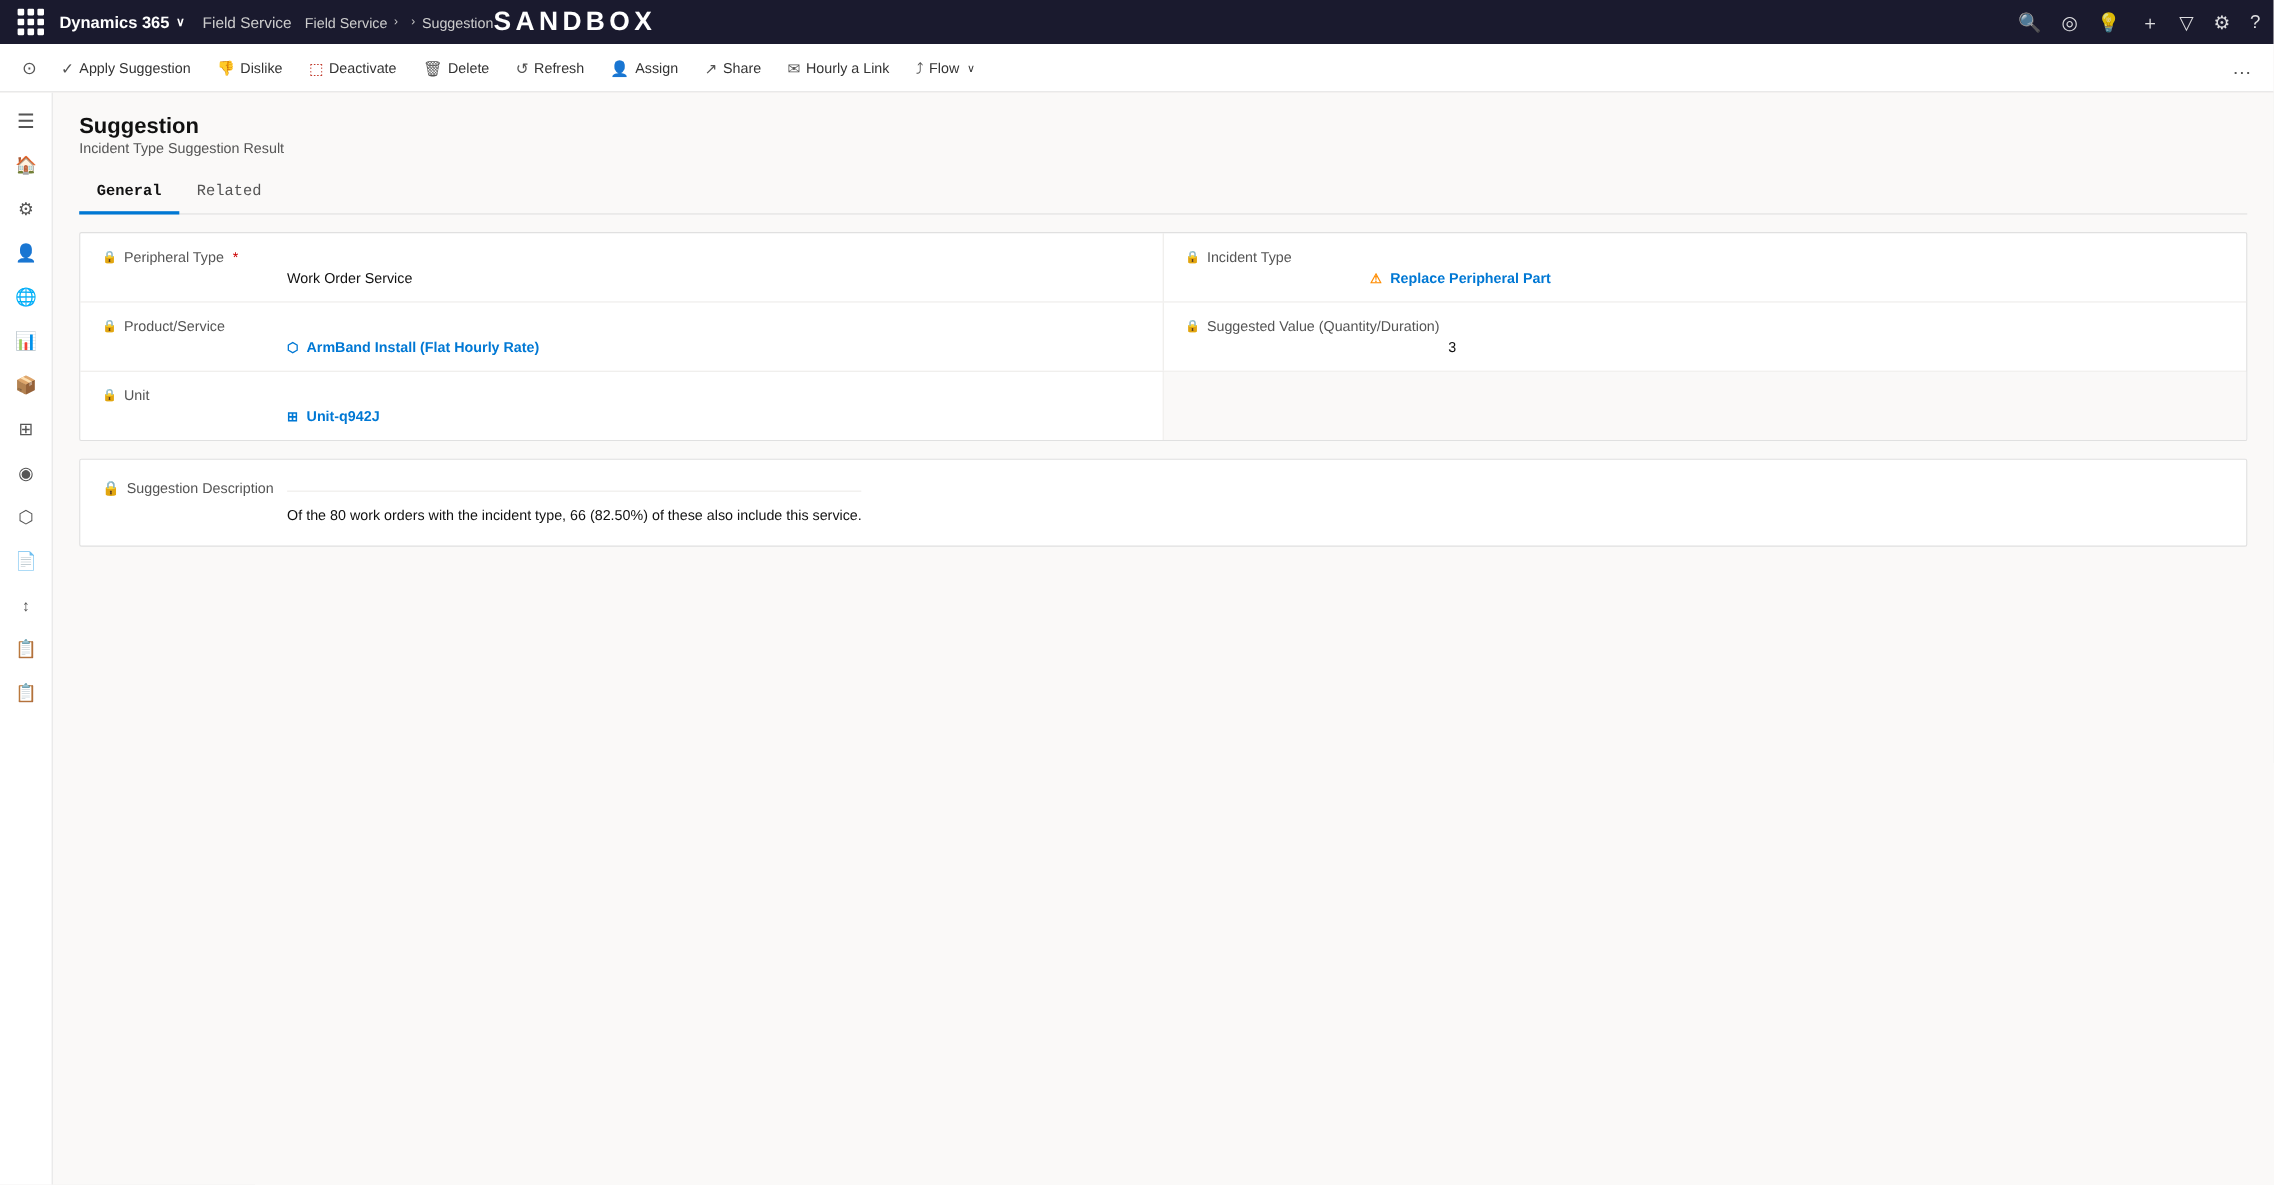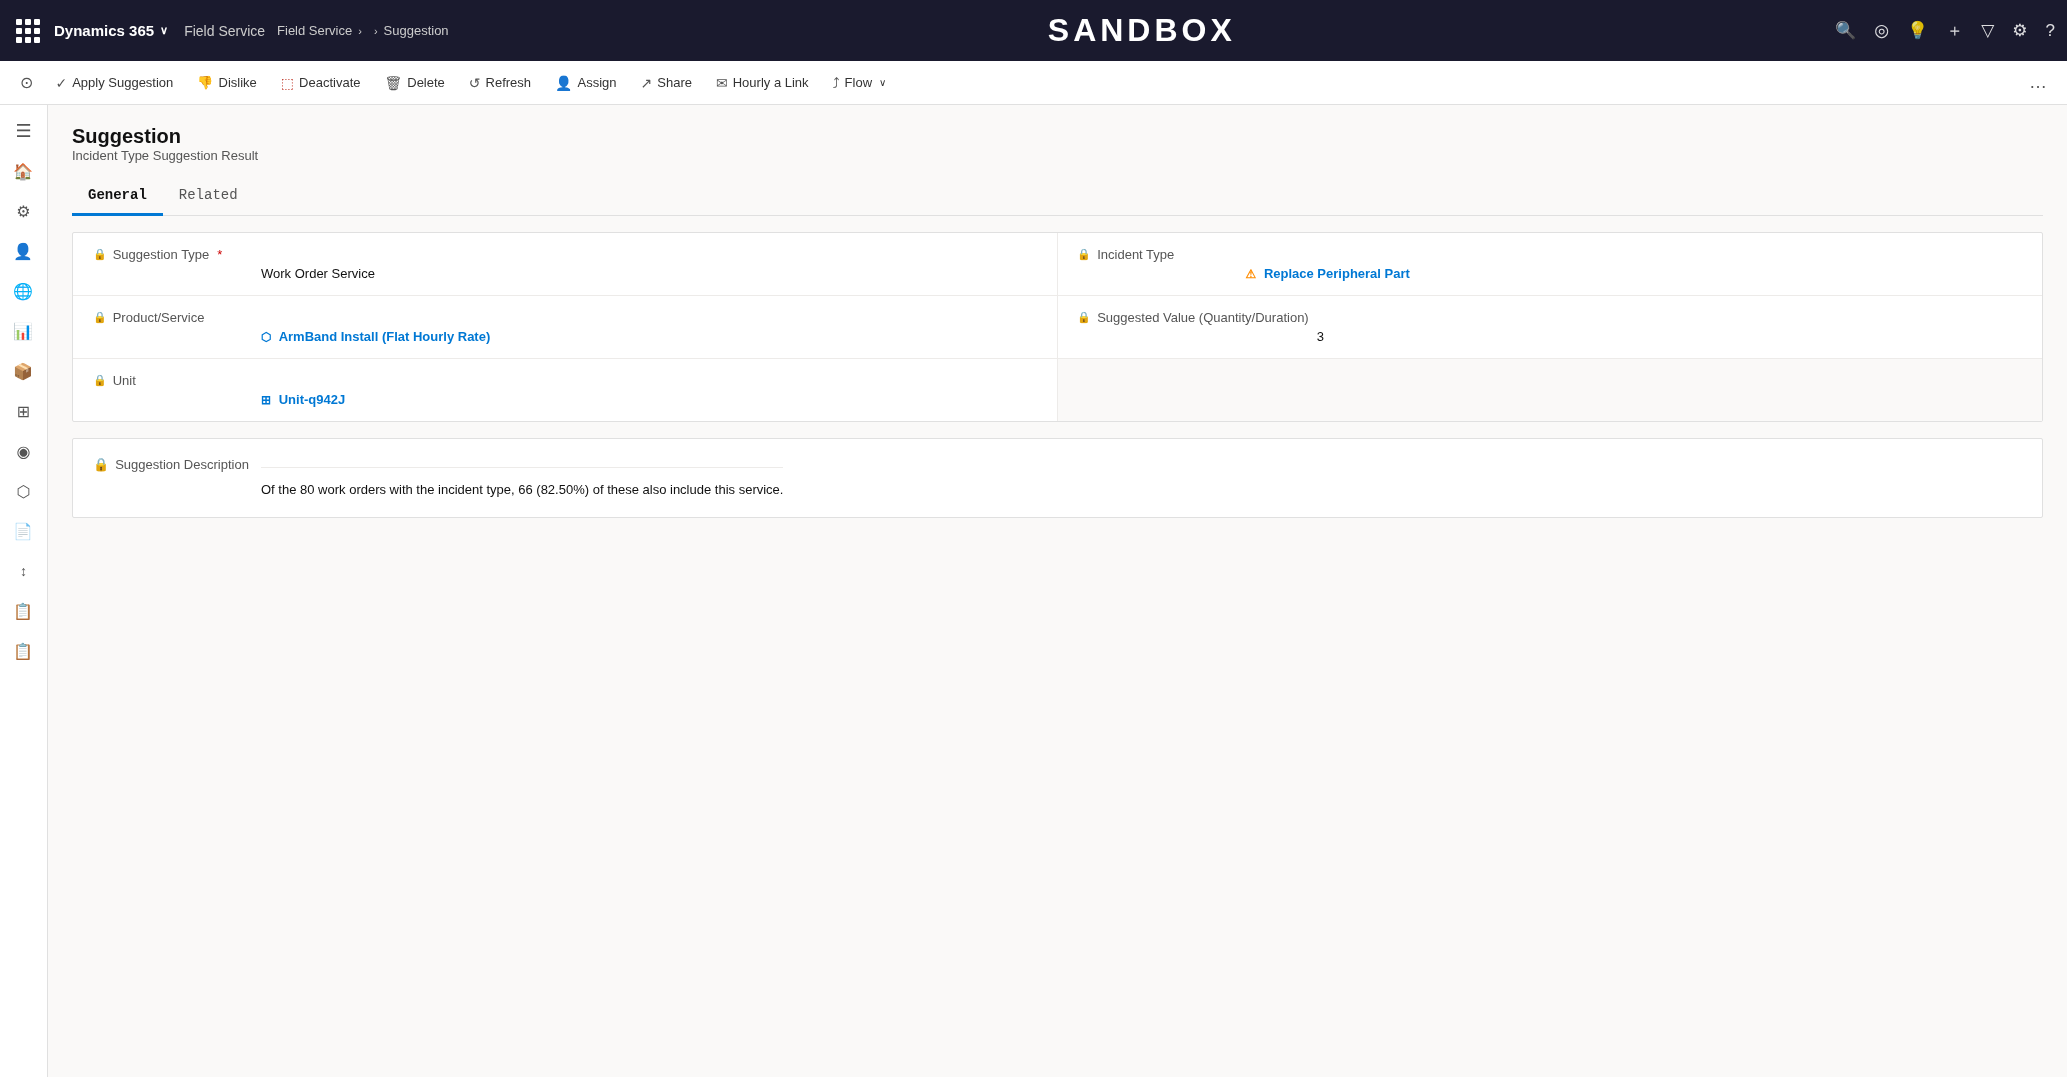--- a/index.html
+++ b/index.html
@@ -4,37 +4,37 @@
   <style>
     * { box-sizing: border-box; margin: 0; padding: 0; }
     body { font-family: 'Segoe UI', sans-serif; background: #f3f2f1; display: flex; flex-direction: column; height: 100vh; overflow: hidden; }
 
     
     .top-nav {
       background: #1a1a2e;
       color: white;
       display: flex;
       align-items: center;
-      height: 61px;
+      height: 40px;
       padding: 0 12px;
       flex-shrink: 0;
     }
     .top-nav .apps-icon {
       width: 32px; height: 32px; display: flex; align-items: center; justify-content: center; margin-right: 10px; cursor: pointer;
     }
     .apps-grid { display: grid; grid-template-columns: repeat(3,6px); gap: 3px; }
     .apps-grid span { width: 6px; height: 6px; background: white; border-radius: 1px; display: block; }
     .top-nav .brand {
       display: flex; align-items: center; font-size: 15px; font-weight: 600; margin-right: 16px; cursor: pointer;
     }
     .top-nav .field-service-label { font-size: 14px; font-weight: 400; color: #ccc; margin-right: 12px; }
     .top-nav .breadcrumb { display: flex; align-items: center; font-size: 13px; color: #ccc; }
     .top-nav .breadcrumb .sep { margin: 0 6px; font-size: 11px; }
     .top-nav .sandbox-title {
-      flex: 1; text-align: center; font-size: 32px; font-weight: 700; letter-spacing: 4px; color: white;
+      flex: 1; text-align: left; font-size: 24px; font-weight: 700; letter-spacing: 4px; color: white;
     }
     .top-nav .nav-icons { display: flex; align-items: center; gap: 18px; }
     .top-nav .nav-icons span { color: white; font-size: 17px; cursor: pointer; opacity: 0.85; }
 
     
     .command-bar {
       background: white;
       border-bottom: 1px solid #e0e0e0;
       display: flex;
       align-items: center;
@@ -260,21 +260,21 @@
       <div class="tab active">General</div>
       <div class="tab">Related</div>
     </div>
 
     <div class="form-card">
 
       <div class="form-row">
         <div class="form-cell">
           <div class="field-label">
             <span class="lock-icon">🔒</span>
-            <span>Suggestion Type</span>
+            <span>Peripheral Type</span>
             <span class="required">*</span>
           </div>
           <div class="field-value">Work Order Service</div>
         </div>
         <div class="form-cell">
           <div class="field-label">
             <span class="lock-icon">🔒</span>
             <span>Incident Type</span>
           </div>
           <div class="field-value link">

